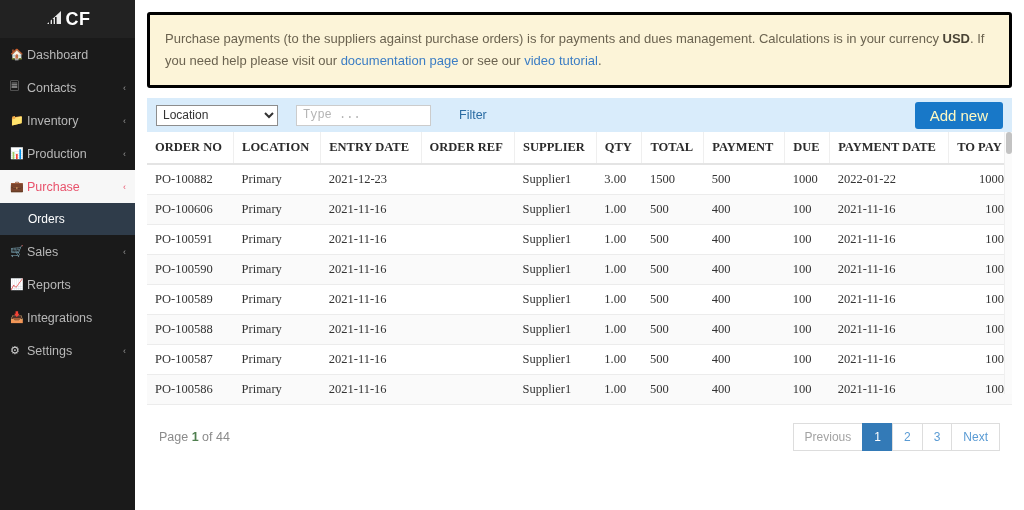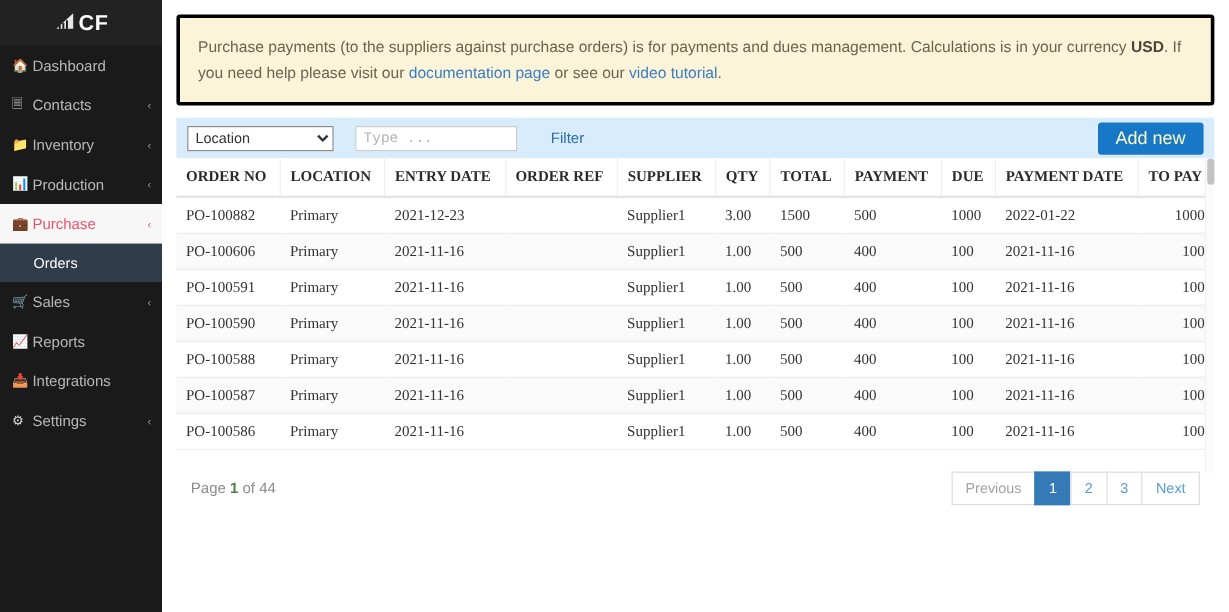--- a/index.html
+++ b/index.html
@@ -407,20 +407,33 @@
                 <td class=""></td>
                 <td class="sup">Supplier1</td>
                 <td class="num">1.00</td>
                 <td class="num">500</td>
                 <td class="num">400</td>
                 <td class="num">100</td>
                 <td class="pdate-red">2021-11-16</td>
                 <td class="topay">100</td>
               </tr>
               <tr>
+                <td class="lnk">PO-100589</td>
+                <td class="">Primary</td>
+                <td class="">2021-11-16</td>
+                <td class=""></td>
+                <td class="sup">Supplier1</td>
+                <td class="num">1.00</td>
+                <td class="num">500</td>
+                <td class="num">400</td>
+                <td class="num">100</td>
+                <td class="pdate-red">2021-11-16</td>
+                <td class="topay">100</td>
+              </tr>
+              <tr>
                 <td class="lnk">PO-100588</td>
                 <td class="">Primary</td>
                 <td class="">2021-11-16</td>
                 <td class=""></td>
                 <td class="sup">Supplier1</td>
                 <td class="num">1.00</td>
                 <td class="num">500</td>
                 <td class="num">400</td>
                 <td class="num">100</td>
                 <td class="pdate-red">2021-11-16</td>

